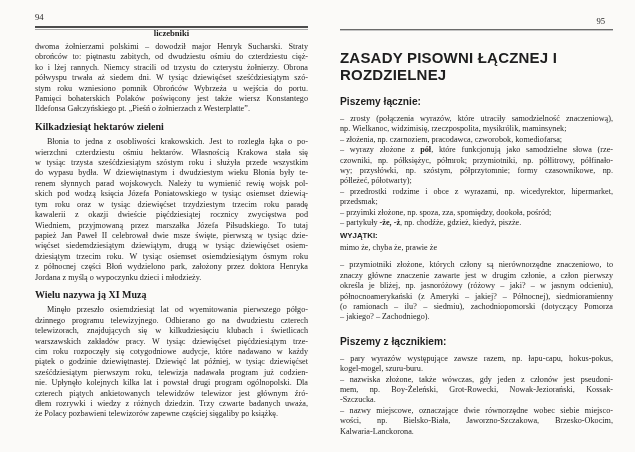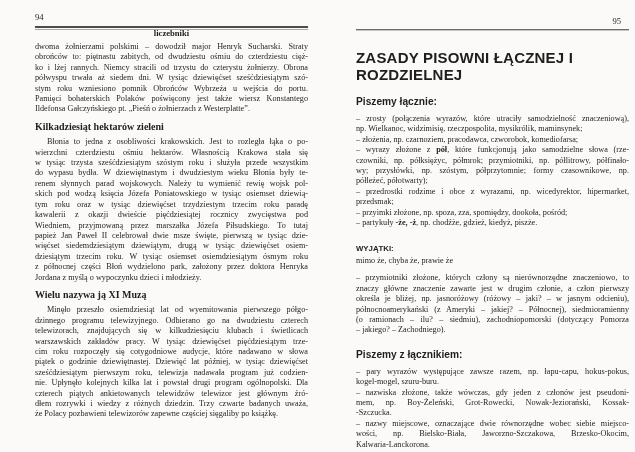--- a/index.html
+++ b/index.html
@@ -8,21 +8,21 @@
     background:#fbfaf8;
     color:#1e1e1e;
     font-family:"Liberation Serif", serif;
     overflow:hidden;
   }
   .spread{
     box-sizing:border-box;
     width:635px;height:448px;
     padding:10px 22px 0 35px;
     display:flex;
-    gap:48px;
+    gap:32px;
   }
   .page{width:273px;flex:0 0 273px;position:relative;}
 
   
   .lp-header{position:relative;height:15px;font-size:8.6px;}
   .lp-pagenum{position:absolute;left:0;top:2px;}
   .lp-running{position:absolute;left:0;right:0;top:18px;text-align:center;font-weight:bold;}
   .rule{height:1px;border-top:2px solid #4c4c4c;border-bottom:1px solid #a9a9a9;margin-top:1px;}
   .rule-thin{height:0;border-top:1.5px solid #6b6b6b;box-shadow:0 1px 0 #c4c4c4;}
 
@@ -50,21 +50,21 @@
   .rp-sub{
     font-family:"Liberation Sans", sans-serif;
     font-weight:700;font-size:10.2px;
     margin:13px 0 7px 0;
   }
   .rp-body{font-size:8.2px;line-height:10.4px;}
   .item{margin:0;}
   .exceptions-label{
     font-family:"Liberation Sans", sans-serif;
     font-weight:700;font-size:7.8px;
-    margin:16px 0 1px 0;
+    margin:3px 0 1px 0;
   }
   .exceptions-text{font-size:8.2px;line-height:10.4px;}
   .note-block{margin-top:7px;}
 </style>
 </head>
 <body>
 
 <div class="spread">
 
   <div class="page">
@@ -104,21 +104,21 @@
           <div class="line">Jordana z myślą o wypoczynku dzieci i młodzieży.</div>
         </div>
 
       <div class="serif-heading">Wielu nazywa ją XI Muzą</div>
 
       <div class="para">
           <div class="line jl ind">Minęło przeszło osiemdziesiąt lat od wyemitowania pierwszego półgo-</div>
           <div class="line jl">dzinnego programu telewizyjnego. Odbierano go na dwudziestu czterech</div>
           <div class="line jl">telewizorach, znajdujących się w kilkudziesięciu klubach i świetlicach</div>
           <div class="line jl">warszawskich zakładów pracy. W tysiąc dziewięćset pięćdziesiątym trze-</div>
-          <div class="line jl">cim roku rozpoczęły się cotygodniowe audycje, które nadawano w słowa</div>
+          <div class="line jl">cim roku rozpoczęły się cotygodniowe audycje, które nadawano w każdy</div>
           <div class="line jl">piątek o godzinie dziewiętnastej. Dziewięć lat później, w tysiąc dziewięćset</div>
           <div class="line jl">sześćdziesiątym pierwszym roku, telewizja nadawała program już codzien-</div>
           <div class="line jl">nie. Upłynęło kolejnych kilka lat i powstał drugi program ogólnopolski. Dla</div>
           <div class="line jl">czterech piątych ankietowanych telewidzów telewizor jest głównym źró-</div>
           <div class="line jl">dłem rozrywki i wiedzy z różnych dziedzin. Trzy czwarte badanych uważa,</div>
           <div class="line">że Polacy pozbawieni telewizorów zapewne częściej sięgaliby po książkę.</div>
         </div>
     </div>
   </div>
 

